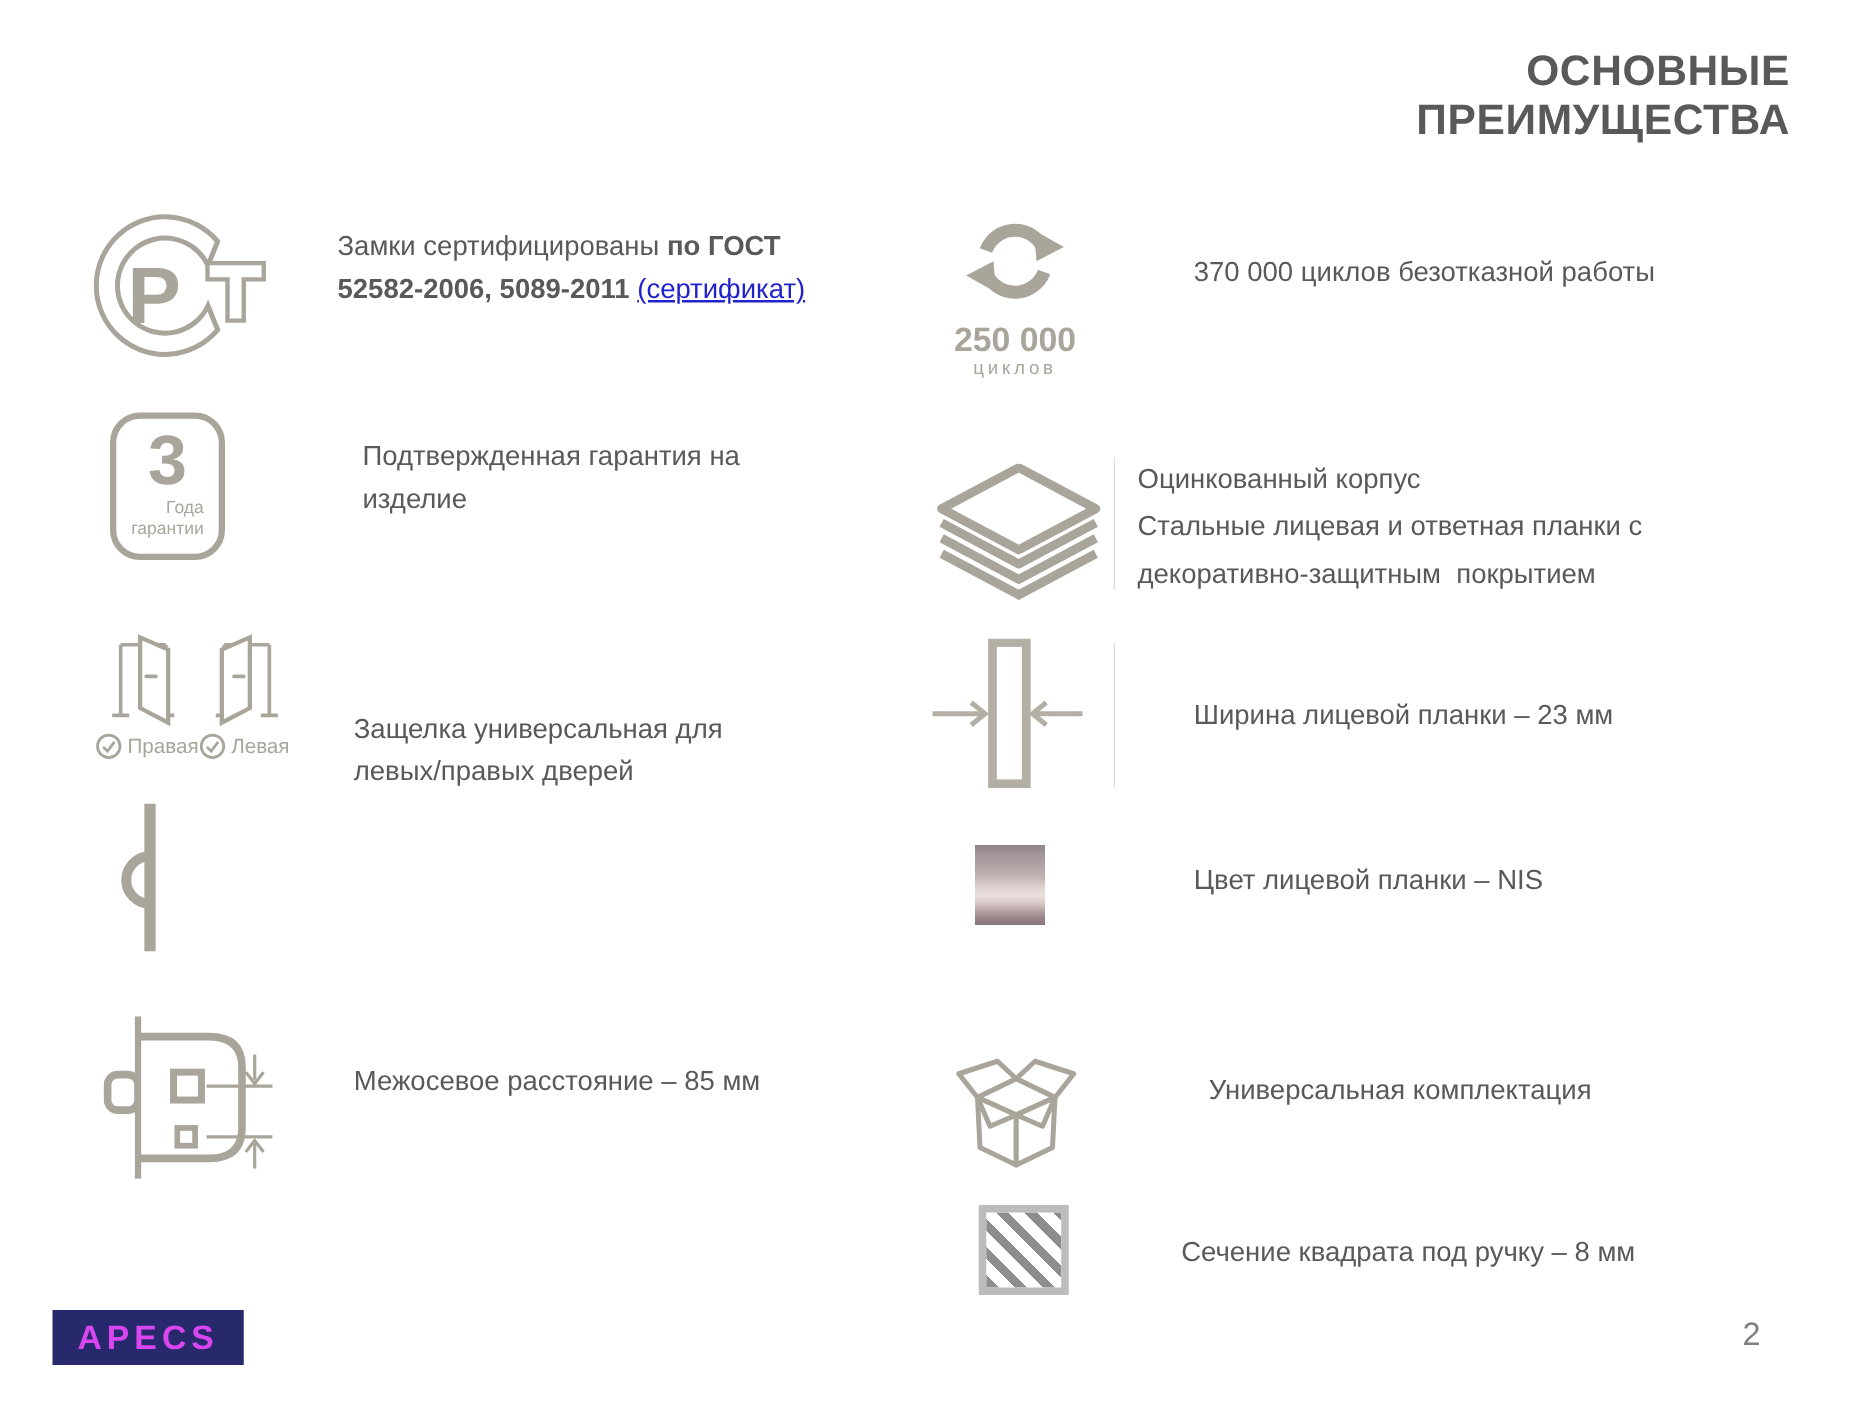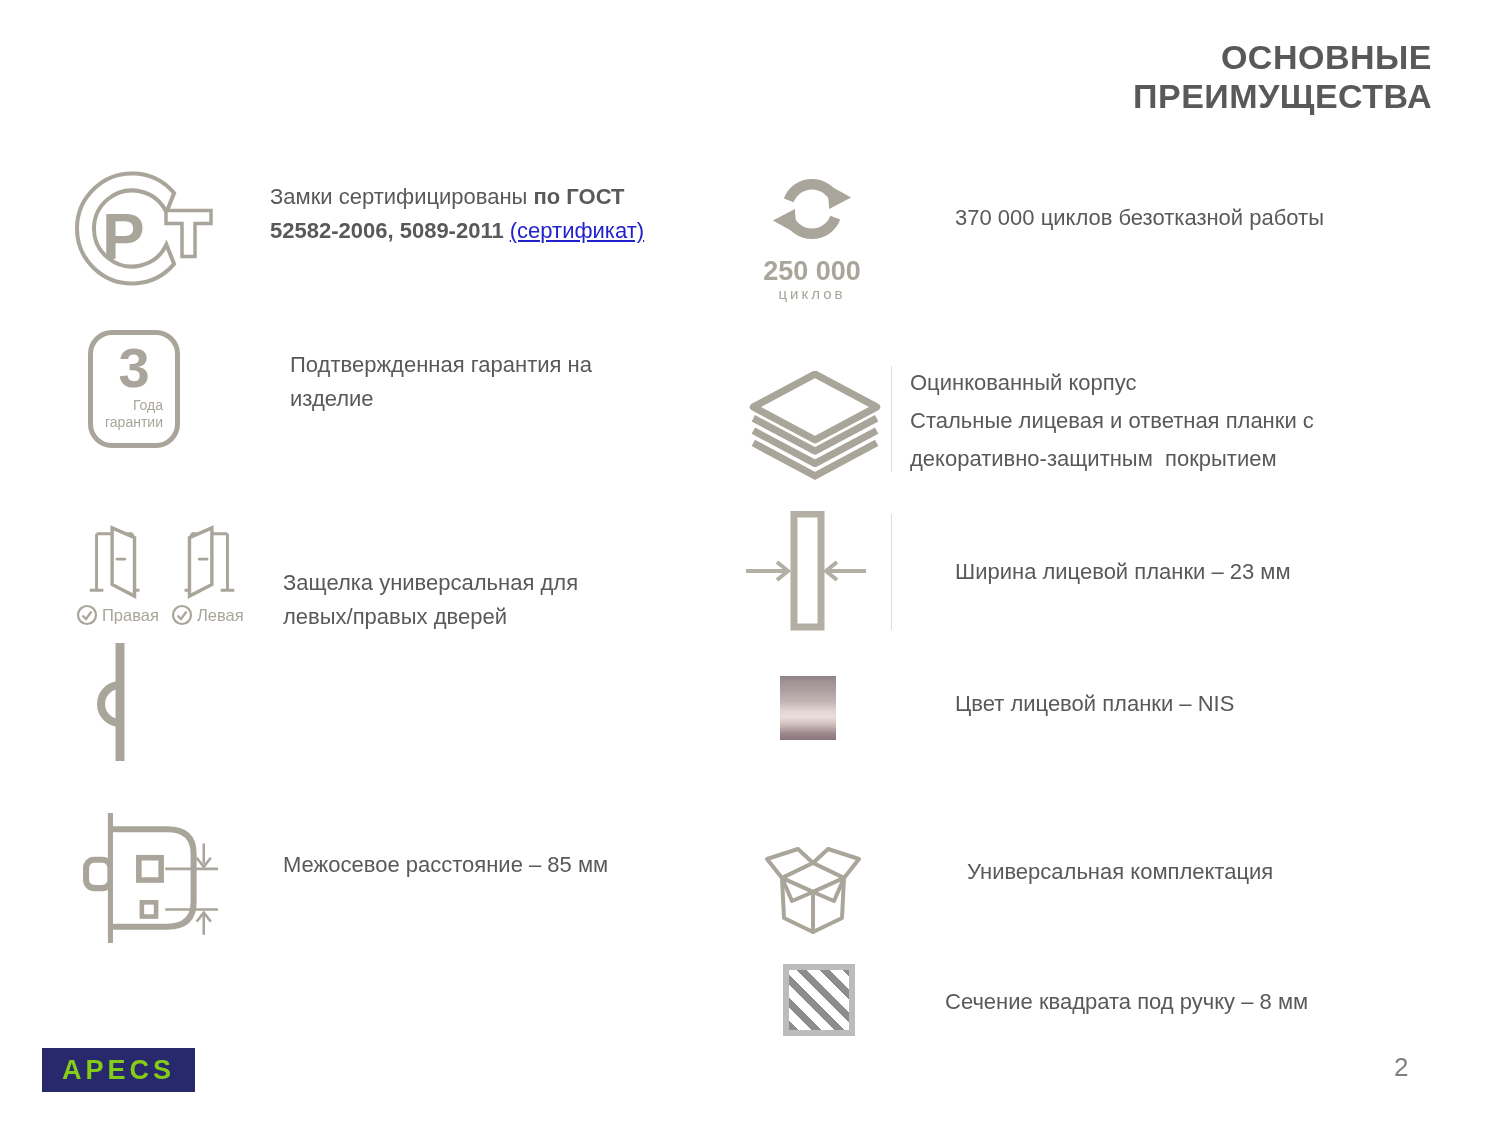--- a/index.html
+++ b/index.html
@@ -47,21 +47,21 @@
   
   .warranty-box {
     position:absolute; left:88px; top:330px; width:92px; height:118px;
     border:5px solid #a9a59a; border-radius:24px; box-sizing:border-box;
     display:flex; flex-direction:column; align-items:center; color:#a9a59a;
   }
   .w3 { font-size:56px; font-weight:bold; line-height:58px; margin-top:4px; }
   .wcap { font-size:14px; line-height:17px; text-align:right; white-space:pre-wrap; }
 
   
-  .doors { position:absolute; left:76px; top:525px; display:flex; gap:12px; }
+  .doors { position:absolute; left:76px; top:507px; display:flex; }
   .door-col { display:flex; flex-direction:column; align-items:center; }
   .door-label { display:flex; align-items:center; gap:4px; margin-top:3px;
                 font-size:16.5px; color:#a9a59a; }
 
   
   .cycles { position:absolute; left:758px; top:169px; width:108px; text-align:center; color:#a9a59a; }
   .cyc-val { font-size:27px; font-weight:bold; line-height:28px; margin-top:4px; letter-spacing:0px; }
   .cyc-unit { font-size:15px; line-height:18px; letter-spacing:3px; }
 
   
@@ -80,21 +80,21 @@
   }
 
   
   .vline { position:absolute; left:891px; width:1px; background:#dcdcdc; }
   .vl1 { top:366px; height:106px; }
   .vl2 { top:514px; height:116px; }
 
   
   .logo {
     position:absolute; left:42px; top:1048px; width:153px; height:44px;
-    background:#28286d; color:#84cc16; display:flex; align-items:center; justify-content:center;
+    background:#28286d; color:#d946ef; display:flex; align-items:center; justify-content:center;
     font-size:27px; font-weight:bold; letter-spacing:4px;
   }
   .pagenum { position:absolute; left:1394px; top:1052px; font-size:26px; color:#7f7f7f; }
 </style>
 </head>
 <body>
 
 <div class="slide">
 
   <div class="title pre">ОСНОВНЫЕ

